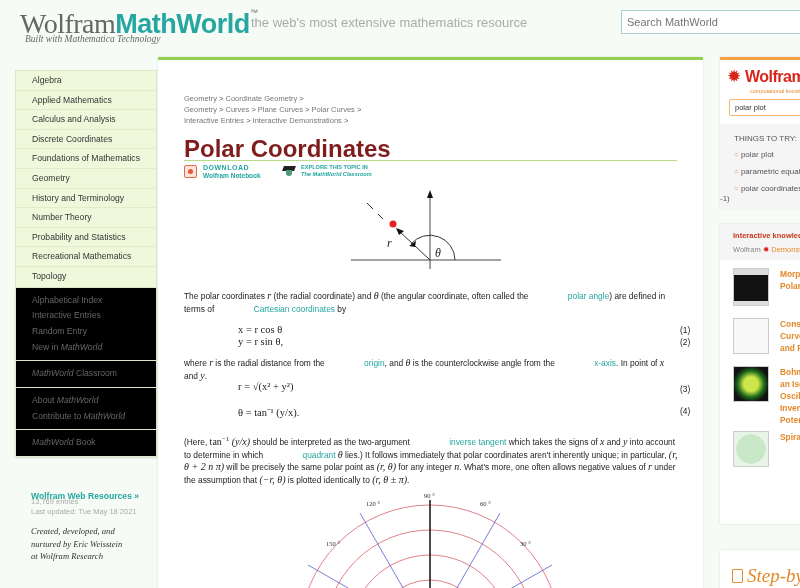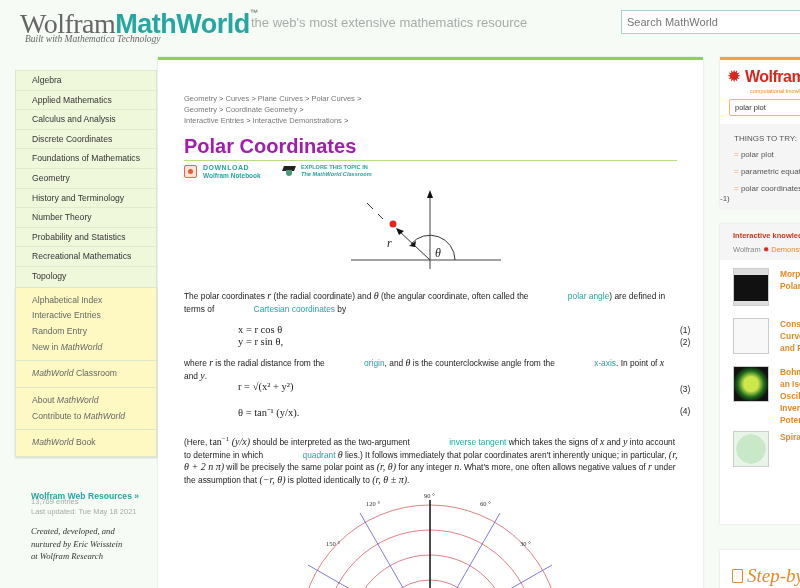--- a/index.html
+++ b/index.html
@@ -13,34 +13,34 @@
   .logo-mathworld { font-family: "Liberation Sans", sans-serif; font-size: 27px; font-weight: bold; color: #26a6a0; letter-spacing: -0.5px; }
   .logo-tm { font-size: 8px; color: #666; vertical-align: top; }
   .logo-sub { position: absolute; left: 25px; top: 34px; font-family: "Liberation Serif", serif; font-style: italic; font-size: 9.5px; color: #666; white-space: nowrap; }
   .tagline { position: absolute; left: 251px; top: 15px; font-size: 13px; color: #aaa; white-space: nowrap; }
   .search { position: absolute; left: 621px; top: 10px; width: 190px; height: 24px; border: 1px solid #a9cfd4; background: #fff; font-size: 11px; color: #bbb; padding: 5px 5px; font-family: "Liberation Sans", sans-serif; }
 
   
   .sidebar { position: absolute; left: 15px; top: 70px; width: 142px; }
   .nav-main { background: #f0f8dc; border: 1px solid #dfe8c8; }
   .nav-main .item { display: block; height: 19.6px; line-height: 19.6px; font-size: 8.6px; color: #333; padding-left: 16px; border-bottom: 1px solid #e3ebcd; white-space: nowrap; }
-  .nav-sub { background: #fef9c3; border: 1px solid #dfe8c8; border-top: none; box-shadow: 0 1px 2px rgba(0,0,0,0.15); }
+  .nav-sub { background: #000000; border: 1px solid #dfe8c8; border-top: none; box-shadow: 0 1px 2px rgba(0,0,0,0.15); }
   .nav-sub .group { padding: 5px 0 5px 16px; border-bottom: 1px solid #dce6c8; }
   .nav-sub .group:last-child { border-bottom: none; }
   .nav-sub .sub { display: block; font-size: 8.6px; color: #666; line-height: 15.7px; white-space: nowrap; }
   .nav-sub i { font-style: italic; }
   .resources { position: absolute; left: 31px; top: 491px; font-size: 8.6px; font-weight: bold; color: #26a6a0; white-space: nowrap; }
   .entries { position: absolute; left: 31px; top: 497px; font-size: 7.5px; color: #aaa; line-height: 10px; white-space: nowrap; }
   .credit { position: absolute; left: 31px; top: 525px; font-family: "Liberation Serif", serif; font-style: italic; font-size: 8.6px; color: #333; line-height: 12.5px; white-space: nowrap; }
 
   
   .main { position: absolute; left: 158px; top: 57px; width: 545px; height: 540px; background: #fff; border-top: 3px solid #92d050; box-shadow: 0 0 2px rgba(0,0,0,0.12); }
   .breadcrumbs { position: absolute; left: 26px; top: 33px; font-size: 7.5px; color: #777; line-height: 11px; white-space: nowrap; }
   .breadcrumbs span.sep { color: #555; }
-  .title { position: absolute; left: 26px; top: 75px; font-size: 20px; color: #a21caf; white-space: nowrap; }
+  .title { position: absolute; left: 26px; top: 75px; font-size: 24px; color: #7f1d1d; white-space: nowrap; }
   .title-rule { position: absolute; left: 26px; top: 100px; width: 493px; height: 1px; background: #b7dc84; }
   .dl { position: absolute; left: 26px; top: 104px; display: flex; align-items: center; }
   .nb-icon { width: 13px; height: 13px; border: 1px solid #e06a4a; background: #fde3d8; border-radius: 2px; position: relative; }
   .nb-icon::after { content: ""; position: absolute; left: 3px; top: 3px; width: 5px; height: 5px; background: #e25a3a; border-radius: 50%; }
   .dl-text { margin-left: 6px; font-size: 6.5px; line-height: 7.5px; color: #26a6a0; font-weight: bold; }
   .dl-text .big { font-size: 7px; letter-spacing: 0.5px; }
   .explore { position: absolute; left: 125px; top: 104px; display: flex; align-items: center; }
   .cap-icon { width: 12px; height: 12px; position: relative; }
   .cap-icon::before { content: ""; position: absolute; left: 0; top: 1px; width: 12px; height: 5px; background: #222; transform: skewX(-20deg); }
   .cap-icon::after { content: ""; position: absolute; left: 3px; top: 5px; width: 6px; height: 6px; background: #4d9a7a; border-radius: 0 0 3px 3px; }
@@ -136,24 +136,24 @@
 </div>
 <div class="credit">
   <div>Created, developed, and</div>
   <div>nurtured by Eric Weisstein</div>
   <div>at Wolfram Research</div>
 </div>
 
 <div class="main">
   <div class="breadcrumbs">
     <div>
+      <a>Geometry</a> <span class="sep">&gt;</span> <a>Coordinate Geometry</a> <span class="sep">&gt;</span>
+    </div>
+    <div>
       <a>Geometry</a> <span class="sep">&gt;</span> <a>Curves</a> <span class="sep">&gt;</span> <a>Plane Curves</a> <span class="sep">&gt;</span> <a>Polar Curves</a> <span class="sep">&gt;</span>
-    </div>
-    <div>
-      <a>Geometry</a> <span class="sep">&gt;</span> <a>Coordinate Geometry</a> <span class="sep">&gt;</span>
     </div>
     <div>
       <a>Interactive Entries</a> <span class="sep">&gt;</span> <a>Interactive Demonstrations</a> <span class="sep">&gt;</span>
     </div>
   </div>
   <h1 class="title">Polar Coordinates</h1>
   <div class="title-rule"></div>
 
   <a class="dl">
     <span class="nb-icon"></span>

